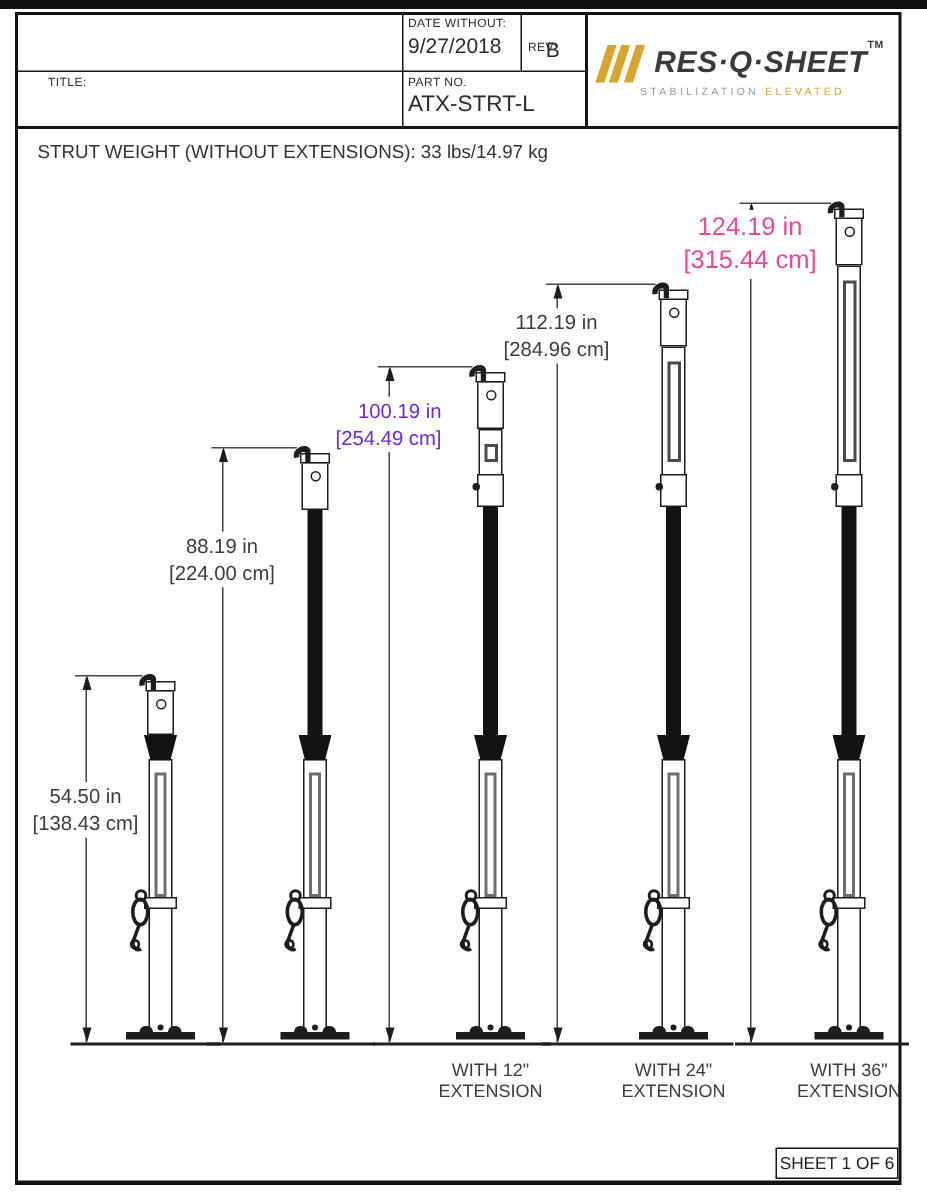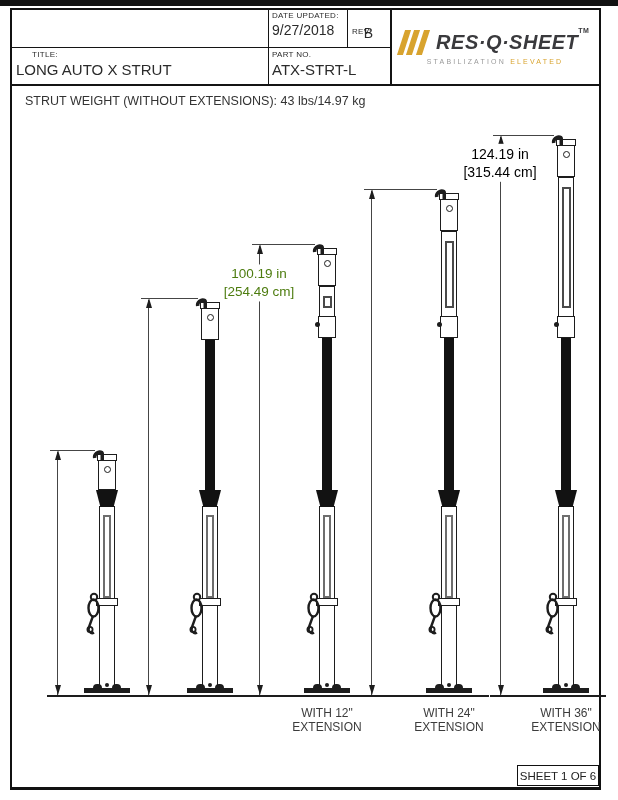--- a/index.html
+++ b/index.html
@@ -36,45 +36,44 @@
 
   <div class="top-strip"></div>
   <div class="border-box"></div>
 
   <div class="line" style="left:10px;top:84px;width:589px;height:1.8px;"></div>
   <div class="line" style="left:10px;top:46.5px;width:381px;height:1.4px;"></div>
   <div class="line" style="left:267.5px;top:8px;width:1.4px;height:77px;"></div>
   <div class="line" style="left:346.5px;top:8px;width:1.4px;height:39px;"></div>
   <div class="line" style="left:390px;top:8px;width:1.6px;height:77px;"></div>
 
-  <div class="lbl-sm" style="left:272px;top:11px;">DATE UPDATED:</div>
+  <div class="lbl-sm" style="left:272px;top:11px;">DATE WITHOUT:</div>
   <div class="val-md" style="left:272px;top:22px;">9/27/2018</div>
   <div class="lbl-sm" style="left:352px;top:27px;">REV:</div>
   <div class="val-md" style="left:347px;top:25px;width:43px;text-align:center;">B</div>
   <div class="lbl-sm" style="left:32px;top:50px;">TITLE:</div>
-  <div class="val-lg" style="left:16px;top:61px;">LONG AUTO X STRUT</div>
   <div class="lbl-sm" style="left:272px;top:50px;">PART NO.</div>
   <div class="val-lg" style="left:272px;top:61px;">ATX-STRT-L</div>
 
   <div class="logo-wrap">
     <div class="logo-row">
       <div class="logo-bars">
         <div class="logo-bar" style="background: rgb(216, 163, 46);"></div>
         <div class="logo-bar" style="background: rgb(216, 163, 46);"></div>
         <div class="logo-bar" style="background: rgb(216, 163, 46);"></div>
       </div>
       <div class="brand" style="color: rgb(58, 58, 61);"><span>RES·Q·SHEET</span><span class="tm">TM</span></div>
     </div>
     <div class="tagline">
       <span style="color: rgb(154, 154, 154);">STABILIZATION</span>
       <span style="color: rgb(216, 163, 46);">ELEVATED</span>
     </div>
   </div>
 
-  <div class="note">STRUT WEIGHT (WITHOUT EXTENSIONS): 43 lbs/14.97 kg</div>
+  <div class="note">STRUT WEIGHT (WITHOUT EXTENSIONS): 33 lbs/14.97 kg</div>
 
   <div id="drawing">
       <div style="left: 47px; top: 695px; width: 100px; height: 1.5px; background: rgb(29, 29, 29);"></div>
       <div style="left: 57px; top: 452px; width: 1px; height: 243px; background: rgb(69, 69, 69);"></div>
       <div style="left: 54.5px; top: 450px; width: 0px; height: 0px; border-left: 3px solid transparent; border-right: 3px solid transparent; border-bottom: 10px solid rgb(29, 29, 29);"></div>
       <div style="left: 54.5px; top: 685px; width: 0px; height: 0px; border-left: 3px solid transparent; border-right: 3px solid transparent; border-top: 10px solid rgb(29, 29, 29);"></div>
       <div style="left: 50px; top: 450px; width: 45px; height: 1px; background: rgb(69, 69, 69);"></div>
       <div style="left: 99px; top: 506px; width: 16px; height: 185px; background: rgb(255, 255, 255); border: 1.6px solid rgb(29, 29, 29); box-sizing: border-box;"></div>
       <div style="left: 103px; top: 515px; width: 8px; height: 83px; background: rgb(255, 255, 255); border: 2px solid rgb(110, 110, 110); box-sizing: border-box;"></div>
       <div style="left: 96px; top: 598px; width: 22px; height: 8px; background: rgb(255, 255, 255); border: 1.6px solid rgb(29, 29, 29); box-sizing: border-box;"></div>
@@ -88,20 +87,22 @@
       <div style="left: 93px; top: 684px; width: 9px; height: 5px; background: rgb(29, 29, 29); border-radius: 4px 4px 0px 0px;"></div>
       <div style="left: 112px; top: 684px; width: 9px; height: 5px; background: rgb(29, 29, 29); border-radius: 4px 4px 0px 0px;"></div>
       <div style="left: 84px; top: 688px; width: 46px; height: 4.5px; background: rgb(29, 29, 29);"></div>
       <div style="left: 96px; top: 490px; width: 22px; height: 17px; background: rgb(18, 18, 18); clip-path: polygon(0px 0px, 100% 0px, 80% 100%, 20% 100%);"></div>
       <div style="left: 98px; top: 460px; width: 18px; height: 30px; background: rgb(255, 255, 255); border: 1.6px solid rgb(29, 29, 29); box-sizing: border-box;"></div>
       <div style="left: 103.5px; top: 466px; width: 7px; height: 7px; background: rgb(255, 255, 255); border: 1.6px solid rgb(29, 29, 29); border-radius: 50%; box-sizing: border-box;"></div>
       <div style="left: 97px; top: 454px; width: 20px; height: 7px; background: rgb(255, 255, 255); border: 1.6px solid rgb(29, 29, 29); box-sizing: border-box;"></div>
       <div style="left: 91px; top: 447px; width: 14px; height: 11px;"><svg width="14" height="11" viewBox="0 0 14 11">
           <path d="M13,11 L13,3.5 C13,0.8 9,-0.5 6,1 C3,2.5 1.3,5 2,8.3 L5.5,7.8 C5,5.6 7,3.6 9.5,4.6 L9.5,11 Z" fill="#1d1d1d"></path>
         </svg></div>
+      <div style="left: 57px; top: 540px; transform: translate(-50%, -50%); background: rgb(255, 255, 255); padding: 1px 3px; text-align: center; font-size: 13.5px; color: rgb(60, 60, 60); line-height: 1.3; white-space: pre;">54.50 in
+[138.43 cm]</div>
       <div style="left: 138px; top: 695px; width: 112px; height: 1.5px; background: rgb(29, 29, 29);"></div>
       <div style="left: 148px; top: 300px; width: 1px; height: 395px; background: rgb(69, 69, 69);"></div>
       <div style="left: 145.5px; top: 298px; width: 0px; height: 0px; border-left: 3px solid transparent; border-right: 3px solid transparent; border-bottom: 10px solid rgb(29, 29, 29);"></div>
       <div style="left: 145.5px; top: 685px; width: 0px; height: 0px; border-left: 3px solid transparent; border-right: 3px solid transparent; border-top: 10px solid rgb(29, 29, 29);"></div>
       <div style="left: 141px; top: 298px; width: 57px; height: 1px; background: rgb(69, 69, 69);"></div>
       <div style="left: 202px; top: 506px; width: 16px; height: 185px; background: rgb(255, 255, 255); border: 1.6px solid rgb(29, 29, 29); box-sizing: border-box;"></div>
       <div style="left: 206px; top: 515px; width: 8px; height: 83px; background: rgb(255, 255, 255); border: 2px solid rgb(110, 110, 110); box-sizing: border-box;"></div>
       <div style="left: 199px; top: 598px; width: 22px; height: 8px; background: rgb(255, 255, 255); border: 1.6px solid rgb(29, 29, 29); box-sizing: border-box;"></div>
       <div style="left: 187px; top: 591px; width: 18px; height: 47px;"><svg width="18" height="47" viewBox="0 0 18 47">
           <circle cx="10" cy="6" r="3.2" fill="none" stroke="#1d1d1d" stroke-width="2"></circle>
@@ -114,20 +115,22 @@
       <div style="left: 215px; top: 684px; width: 9px; height: 5px; background: rgb(29, 29, 29); border-radius: 4px 4px 0px 0px;"></div>
       <div style="left: 187px; top: 688px; width: 46px; height: 4.5px; background: rgb(29, 29, 29);"></div>
       <div style="left: 205px; top: 340px; width: 10px; height: 153px; background: rgb(18, 18, 18);"></div>
       <div style="left: 199px; top: 490px; width: 22px; height: 17px; background: rgb(18, 18, 18); clip-path: polygon(0px 0px, 100% 0px, 80% 100%, 20% 100%);"></div>
       <div style="left: 201px; top: 308px; width: 18px; height: 32px; background: rgb(255, 255, 255); border: 1.6px solid rgb(29, 29, 29); box-sizing: border-box;"></div>
       <div style="left: 206.5px; top: 314px; width: 7px; height: 7px; background: rgb(255, 255, 255); border: 1.6px solid rgb(29, 29, 29); border-radius: 50%; box-sizing: border-box;"></div>
       <div style="left: 200px; top: 302px; width: 20px; height: 7px; background: rgb(255, 255, 255); border: 1.6px solid rgb(29, 29, 29); box-sizing: border-box;"></div>
       <div style="left: 194px; top: 295px; width: 14px; height: 11px;"><svg width="14" height="11" viewBox="0 0 14 11">
           <path d="M13,11 L13,3.5 C13,0.8 9,-0.5 6,1 C3,2.5 1.3,5 2,8.3 L5.5,7.8 C5,5.6 7,3.6 9.5,4.6 L9.5,11 Z" fill="#1d1d1d"></path>
         </svg></div>
+      <div style="left: 148px; top: 373px; transform: translate(-50%, -50%); background: rgb(255, 255, 255); padding: 1px 3px; text-align: center; font-size: 13.5px; color: rgb(60, 60, 60); line-height: 1.3; white-space: pre;">88.19 in
+[224.00 cm]</div>
       <div style="left: 249px; top: 695px; width: 118px; height: 1.5px; background: rgb(29, 29, 29);"></div>
       <div style="left: 259px; top: 246px; width: 1px; height: 449px; background: rgb(69, 69, 69);"></div>
       <div style="left: 256.5px; top: 244px; width: 0px; height: 0px; border-left: 3px solid transparent; border-right: 3px solid transparent; border-bottom: 10px solid rgb(29, 29, 29);"></div>
       <div style="left: 256.5px; top: 685px; width: 0px; height: 0px; border-left: 3px solid transparent; border-right: 3px solid transparent; border-top: 10px solid rgb(29, 29, 29);"></div>
       <div style="left: 252px; top: 244px; width: 63px; height: 1px; background: rgb(69, 69, 69);"></div>
       <div style="left: 319px; top: 506px; width: 16px; height: 185px; background: rgb(255, 255, 255); border: 1.6px solid rgb(29, 29, 29); box-sizing: border-box;"></div>
       <div style="left: 323px; top: 515px; width: 8px; height: 83px; background: rgb(255, 255, 255); border: 2px solid rgb(110, 110, 110); box-sizing: border-box;"></div>
       <div style="left: 316px; top: 598px; width: 22px; height: 8px; background: rgb(255, 255, 255); border: 1.6px solid rgb(29, 29, 29); box-sizing: border-box;"></div>
       <div style="left: 304px; top: 591px; width: 18px; height: 47px;"><svg width="18" height="47" viewBox="0 0 18 47">
           <circle cx="10" cy="6" r="3.2" fill="none" stroke="#1d1d1d" stroke-width="2"></circle>
@@ -144,21 +147,21 @@
       <div style="left: 322.5px; top: 296px; width: 9px; height: 12px; background: rgb(255, 255, 255); border: 2px solid rgb(74, 74, 74); box-sizing: border-box;"></div>
       <div style="left: 318px; top: 316px; width: 18px; height: 22px; background: rgb(255, 255, 255); border: 1.6px solid rgb(29, 29, 29); box-sizing: border-box;"></div>
       <div style="left: 315px; top: 322px; width: 5px; height: 5px; background: rgb(29, 29, 29); border-radius: 50%;"></div>
       <div style="left: 316px; top: 490px; width: 22px; height: 17px; background: rgb(18, 18, 18); clip-path: polygon(0px 0px, 100% 0px, 80% 100%, 20% 100%);"></div>
       <div style="left: 318px; top: 254px; width: 18px; height: 32px; background: rgb(255, 255, 255); border: 1.6px solid rgb(29, 29, 29); box-sizing: border-box;"></div>
       <div style="left: 323.5px; top: 260px; width: 7px; height: 7px; background: rgb(255, 255, 255); border: 1.6px solid rgb(29, 29, 29); border-radius: 50%; box-sizing: border-box;"></div>
       <div style="left: 317px; top: 248px; width: 20px; height: 7px; background: rgb(255, 255, 255); border: 1.6px solid rgb(29, 29, 29); box-sizing: border-box;"></div>
       <div style="left: 311px; top: 241px; width: 14px; height: 11px;"><svg width="14" height="11" viewBox="0 0 14 11">
           <path d="M13,11 L13,3.5 C13,0.8 9,-0.5 6,1 C3,2.5 1.3,5 2,8.3 L5.5,7.8 C5,5.6 7,3.6 9.5,4.6 L9.5,11 Z" fill="#1d1d1d"></path>
         </svg></div>
-      <div style="left: 259px; top: 283px; transform: translate(-50%, -50%); background: rgb(255, 255, 255); padding: 1px 3px; text-align: center; font-size: 13.5px; color: #4d7c0f; line-height: 1.3; white-space: pre;">100.19 in
+      <div style="left: 259px; top: 283px; transform: translate(-50%, -50%); background: rgb(255, 255, 255); padding: 1px 3px; text-align: right; font-size: 13.5px; color: #6d28d9; line-height: 1.3; white-space: pre;">100.19 in
 [254.49 cm]</div>
       <div style="left: 327px; top: 706px; transform: translateX(-50%); text-align: center; font-size: 12px; color: rgb(60, 60, 60); line-height: 1.2; white-space: pre;">WITH 12"
 EXTENSION</div>
       <div style="left: 361px; top: 695px; width: 128px; height: 1.5px; background: rgb(29, 29, 29);"></div>
       <div style="left: 371px; top: 191px; width: 1px; height: 504px; background: rgb(69, 69, 69);"></div>
       <div style="left: 368.5px; top: 189px; width: 0px; height: 0px; border-left: 3px solid transparent; border-right: 3px solid transparent; border-bottom: 10px solid rgb(29, 29, 29);"></div>
       <div style="left: 368.5px; top: 685px; width: 0px; height: 0px; border-left: 3px solid transparent; border-right: 3px solid transparent; border-top: 10px solid rgb(29, 29, 29);"></div>
       <div style="left: 364px; top: 189px; width: 73px; height: 1px; background: rgb(69, 69, 69);"></div>
       <div style="left: 441px; top: 506px; width: 16px; height: 185px; background: rgb(255, 255, 255); border: 1.6px solid rgb(29, 29, 29); box-sizing: border-box;"></div>
       <div style="left: 445px; top: 515px; width: 8px; height: 83px; background: rgb(255, 255, 255); border: 2px solid rgb(110, 110, 110); box-sizing: border-box;"></div>
@@ -178,20 +181,22 @@
       <div style="left: 444.5px; top: 241px; width: 9px; height: 67px; background: rgb(255, 255, 255); border: 2px solid rgb(74, 74, 74); box-sizing: border-box;"></div>
       <div style="left: 440px; top: 316px; width: 18px; height: 22px; background: rgb(255, 255, 255); border: 1.6px solid rgb(29, 29, 29); box-sizing: border-box;"></div>
       <div style="left: 437px; top: 322px; width: 5px; height: 5px; background: rgb(29, 29, 29); border-radius: 50%;"></div>
       <div style="left: 438px; top: 490px; width: 22px; height: 17px; background: rgb(18, 18, 18); clip-path: polygon(0px 0px, 100% 0px, 80% 100%, 20% 100%);"></div>
       <div style="left: 440px; top: 199px; width: 18px; height: 32px; background: rgb(255, 255, 255); border: 1.6px solid rgb(29, 29, 29); box-sizing: border-box;"></div>
       <div style="left: 445.5px; top: 205px; width: 7px; height: 7px; background: rgb(255, 255, 255); border: 1.6px solid rgb(29, 29, 29); border-radius: 50%; box-sizing: border-box;"></div>
       <div style="left: 439px; top: 193px; width: 20px; height: 7px; background: rgb(255, 255, 255); border: 1.6px solid rgb(29, 29, 29); box-sizing: border-box;"></div>
       <div style="left: 433px; top: 186px; width: 14px; height: 11px;"><svg width="14" height="11" viewBox="0 0 14 11">
           <path d="M13,11 L13,3.5 C13,0.8 9,-0.5 6,1 C3,2.5 1.3,5 2,8.3 L5.5,7.8 C5,5.6 7,3.6 9.5,4.6 L9.5,11 Z" fill="#1d1d1d"></path>
         </svg></div>
+      <div style="left: 371px; top: 224px; transform: translate(-50%, -50%); background: rgb(255, 255, 255); padding: 1px 3px; text-align: center; font-size: 13.5px; color: rgb(60, 60, 60); line-height: 1.3; white-space: pre;">112.19 in
+[284.96 cm]</div>
       <div style="left: 449px; top: 706px; transform: translateX(-50%); text-align: center; font-size: 12px; color: rgb(60, 60, 60); line-height: 1.2; white-space: pre;">WITH 24"
 EXTENSION</div>
       <div style="left: 490px; top: 695px; width: 116px; height: 1.5px; background: rgb(29, 29, 29);"></div>
       <div style="left: 500px; top: 137px; width: 1px; height: 558px; background: rgb(69, 69, 69);"></div>
       <div style="left: 497.5px; top: 135px; width: 0px; height: 0px; border-left: 3px solid transparent; border-right: 3px solid transparent; border-bottom: 10px solid rgb(29, 29, 29);"></div>
       <div style="left: 497.5px; top: 685px; width: 0px; height: 0px; border-left: 3px solid transparent; border-right: 3px solid transparent; border-top: 10px solid rgb(29, 29, 29);"></div>
       <div style="left: 493px; top: 135px; width: 61px; height: 1px; background: rgb(69, 69, 69);"></div>
       <div style="left: 558px; top: 506px; width: 16px; height: 185px; background: rgb(255, 255, 255); border: 1.6px solid rgb(29, 29, 29); box-sizing: border-box;"></div>
       <div style="left: 562px; top: 515px; width: 8px; height: 83px; background: rgb(255, 255, 255); border: 2px solid rgb(110, 110, 110); box-sizing: border-box;"></div>
       <div style="left: 555px; top: 598px; width: 22px; height: 8px; background: rgb(255, 255, 255); border: 1.6px solid rgb(29, 29, 29); box-sizing: border-box;"></div>
@@ -210,21 +215,21 @@
       <div style="left: 561.5px; top: 187px; width: 9px; height: 121px; background: rgb(255, 255, 255); border: 2px solid rgb(74, 74, 74); box-sizing: border-box;"></div>
       <div style="left: 557px; top: 316px; width: 18px; height: 22px; background: rgb(255, 255, 255); border: 1.6px solid rgb(29, 29, 29); box-sizing: border-box;"></div>
       <div style="left: 554px; top: 322px; width: 5px; height: 5px; background: rgb(29, 29, 29); border-radius: 50%;"></div>
       <div style="left: 555px; top: 490px; width: 22px; height: 17px; background: rgb(18, 18, 18); clip-path: polygon(0px 0px, 100% 0px, 80% 100%, 20% 100%);"></div>
       <div style="left: 557px; top: 145px; width: 18px; height: 32px; background: rgb(255, 255, 255); border: 1.6px solid rgb(29, 29, 29); box-sizing: border-box;"></div>
       <div style="left: 562.5px; top: 151px; width: 7px; height: 7px; background: rgb(255, 255, 255); border: 1.6px solid rgb(29, 29, 29); border-radius: 50%; box-sizing: border-box;"></div>
       <div style="left: 556px; top: 139px; width: 20px; height: 7px; background: rgb(255, 255, 255); border: 1.6px solid rgb(29, 29, 29); box-sizing: border-box;"></div>
       <div style="left: 550px; top: 132px; width: 14px; height: 11px;"><svg width="14" height="11" viewBox="0 0 14 11">
           <path d="M13,11 L13,3.5 C13,0.8 9,-0.5 6,1 C3,2.5 1.3,5 2,8.3 L5.5,7.8 C5,5.6 7,3.6 9.5,4.6 L9.5,11 Z" fill="#1d1d1d"></path>
         </svg></div>
-      <div style="left: 500px; top: 163px; transform: translate(-50%, -50%); background: rgb(255, 255, 255); padding: 1px 3px; text-align: center; font-size: 14px; color: #000000; line-height: 1.3; white-space: pre;">124.19 in
+      <div style="left: 500px; top: 163px; transform: translate(-50%, -50%); background: rgb(255, 255, 255); padding: 1px 3px; text-align: center; font-size: 17px; color: #ec4899; line-height: 1.3; white-space: pre;">124.19 in
 [315.44 cm]</div>
       <div style="left: 566px; top: 706px; transform: translateX(-50%); text-align: center; font-size: 12px; color: rgb(60, 60, 60); line-height: 1.2; white-space: pre;">WITH 36"
 EXTENSION</div>
     </div>
 
   <div class="sheet-box">
     <span>SHEET 1 OF 6</span>
   </div>
 </div>
 

